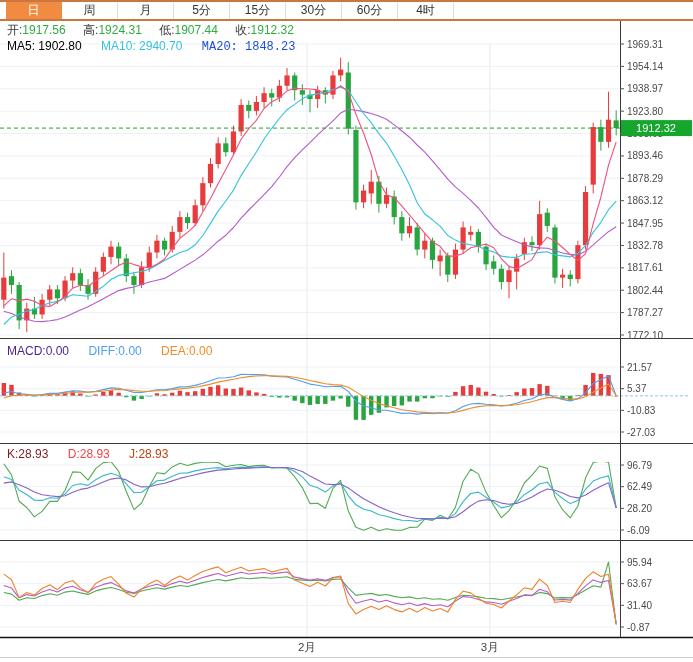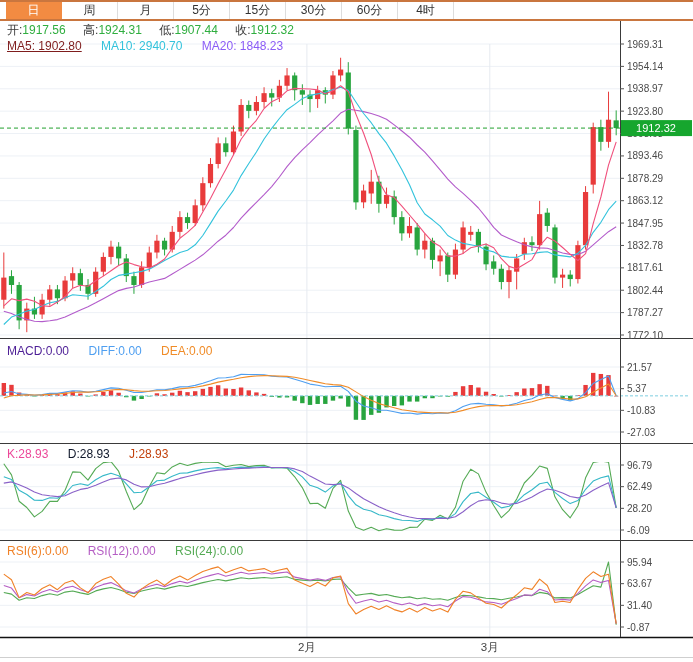--- a/index.html
+++ b/index.html
@@ -426,36 +426,31 @@
   </div>
 
   <div class="hdr" style="top:23px;">
     <span class="pair"><span class="lb">开:</span><span style="color: rgb(47, 174, 63);">1917.56</span></span>
     <span class="pair"><span class="lb">高:</span><span style="color: rgb(47, 174, 63);">1924.31</span></span>
     <span class="pair"><span class="lb">低:</span><span style="color: rgb(47, 174, 63);">1907.44</span></span>
     <span class="pair"><span class="lb">收:</span><span style="color: rgb(47, 174, 63);">1912.32</span></span>
   </div>
 
   <div class="hdr" style="top:39px;">
-    <span class="grp" style="color: #7f1d1d; text-decoration: underline;">MA5: 1902.80</span>
+    <span class="grp" style="color: #000000;">MA5: 1902.80</span>
     <span class="grp" style="color: rgb(51, 195, 220);">MA10: 2940.70</span>
-    <span class="grp" style="color: #8b5cf6;">MA20: 1848.23</span>
+    <span class="grp" style="color: #1d4ed8; font-family: Liberation Mono, monospace;">MA20: 1848.23</span>
   </div>
 
   <div class="hdr" style="top:344px;">
     <span class="grp" style="color: #4c1d95;">MACD:0.00</span>
     <span class="grp" style="color: rgb(79, 159, 240);">DIFF:0.00</span>
     <span class="grp" style="color: rgb(240, 140, 40); margin-top: 23px;">DEA:0.00</span>
   </div>
 
   <div class="hdr" style="top:447px;">
-    <span class="grp" style="color: #ec4899;">K:28.93</span>
-    <span class="grp" style="color: #0f172a;">D:28.93</span>
+    <span class="grp" style="color: #7f1d1d;">K:28.93</span>
+    <span class="grp" style="color: #ef4444;">D:28.93</span>
     <span class="grp" style="color: #c2410c;">J:28.93</span>
   </div>
 
-  <div class="hdr" style="top:544px;">
-    <span class="grp" style="color: rgb(240, 130, 40);">RSI(6):0.00</span>
-    <span class="grp" style="color: rgb(181, 94, 196);">RSI(12):0.00</span>
-    <span class="grp" style="color: rgb(85, 170, 85);">RSI(24):0.00</span>
-  </div>
 
 </div>
 
 </body></html>

